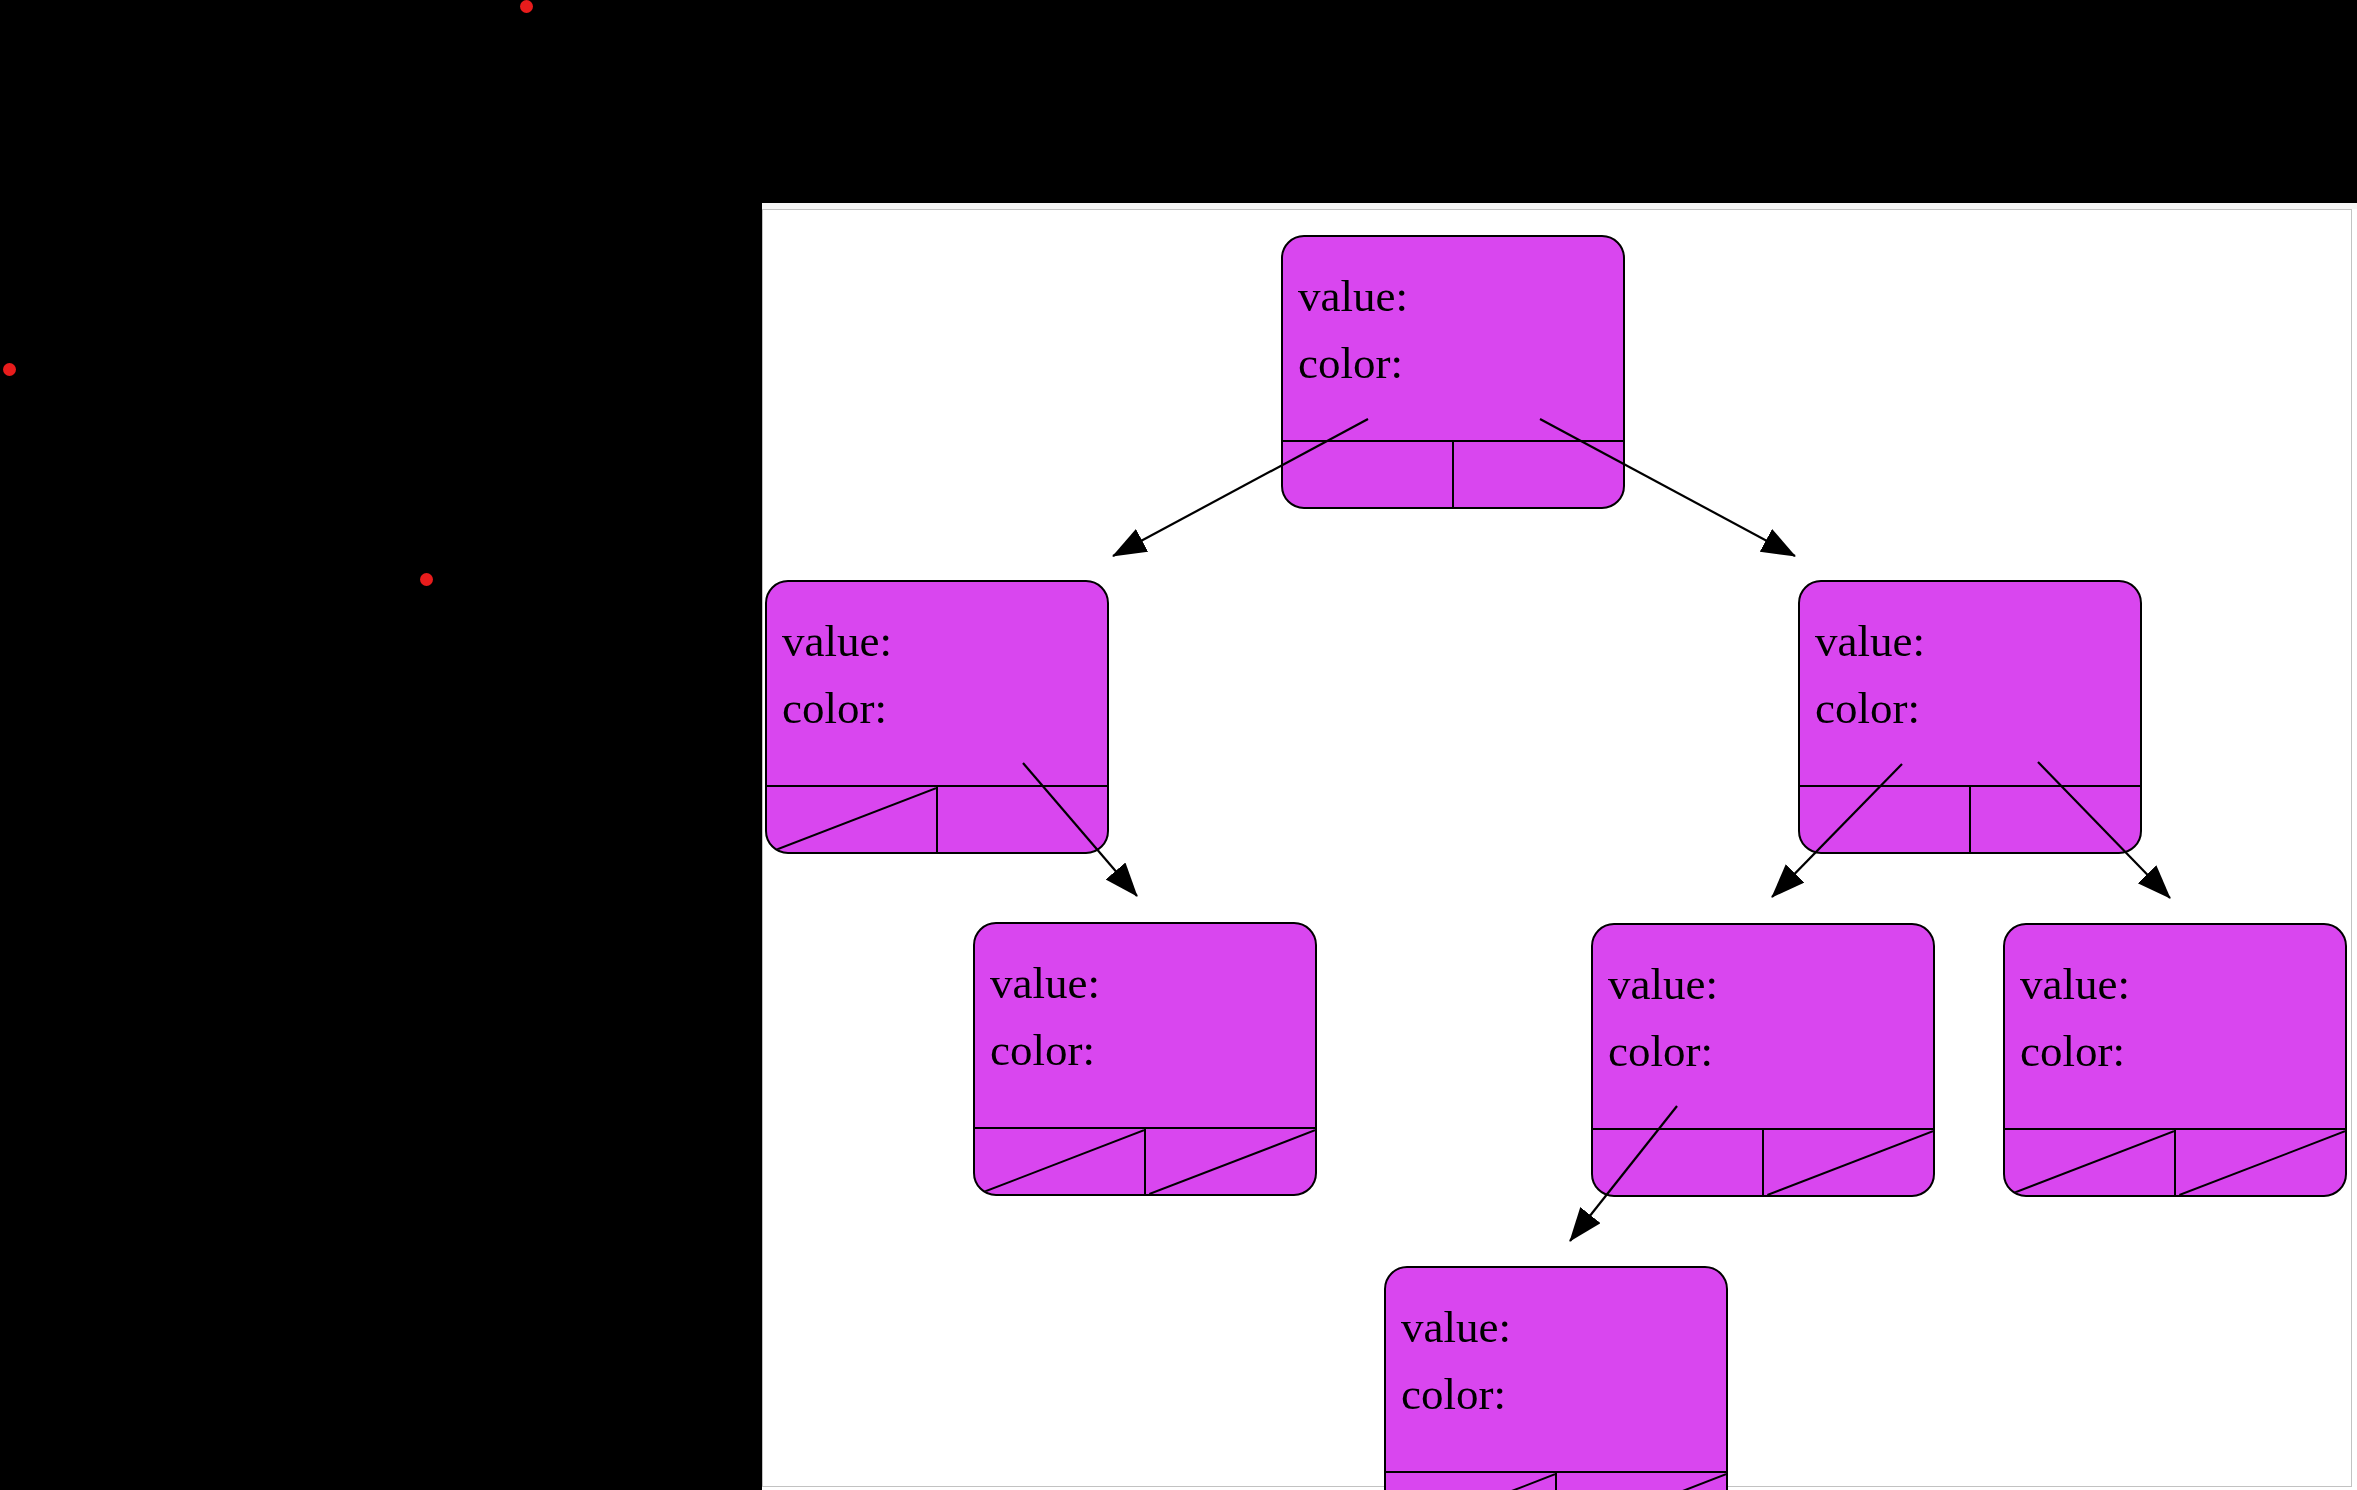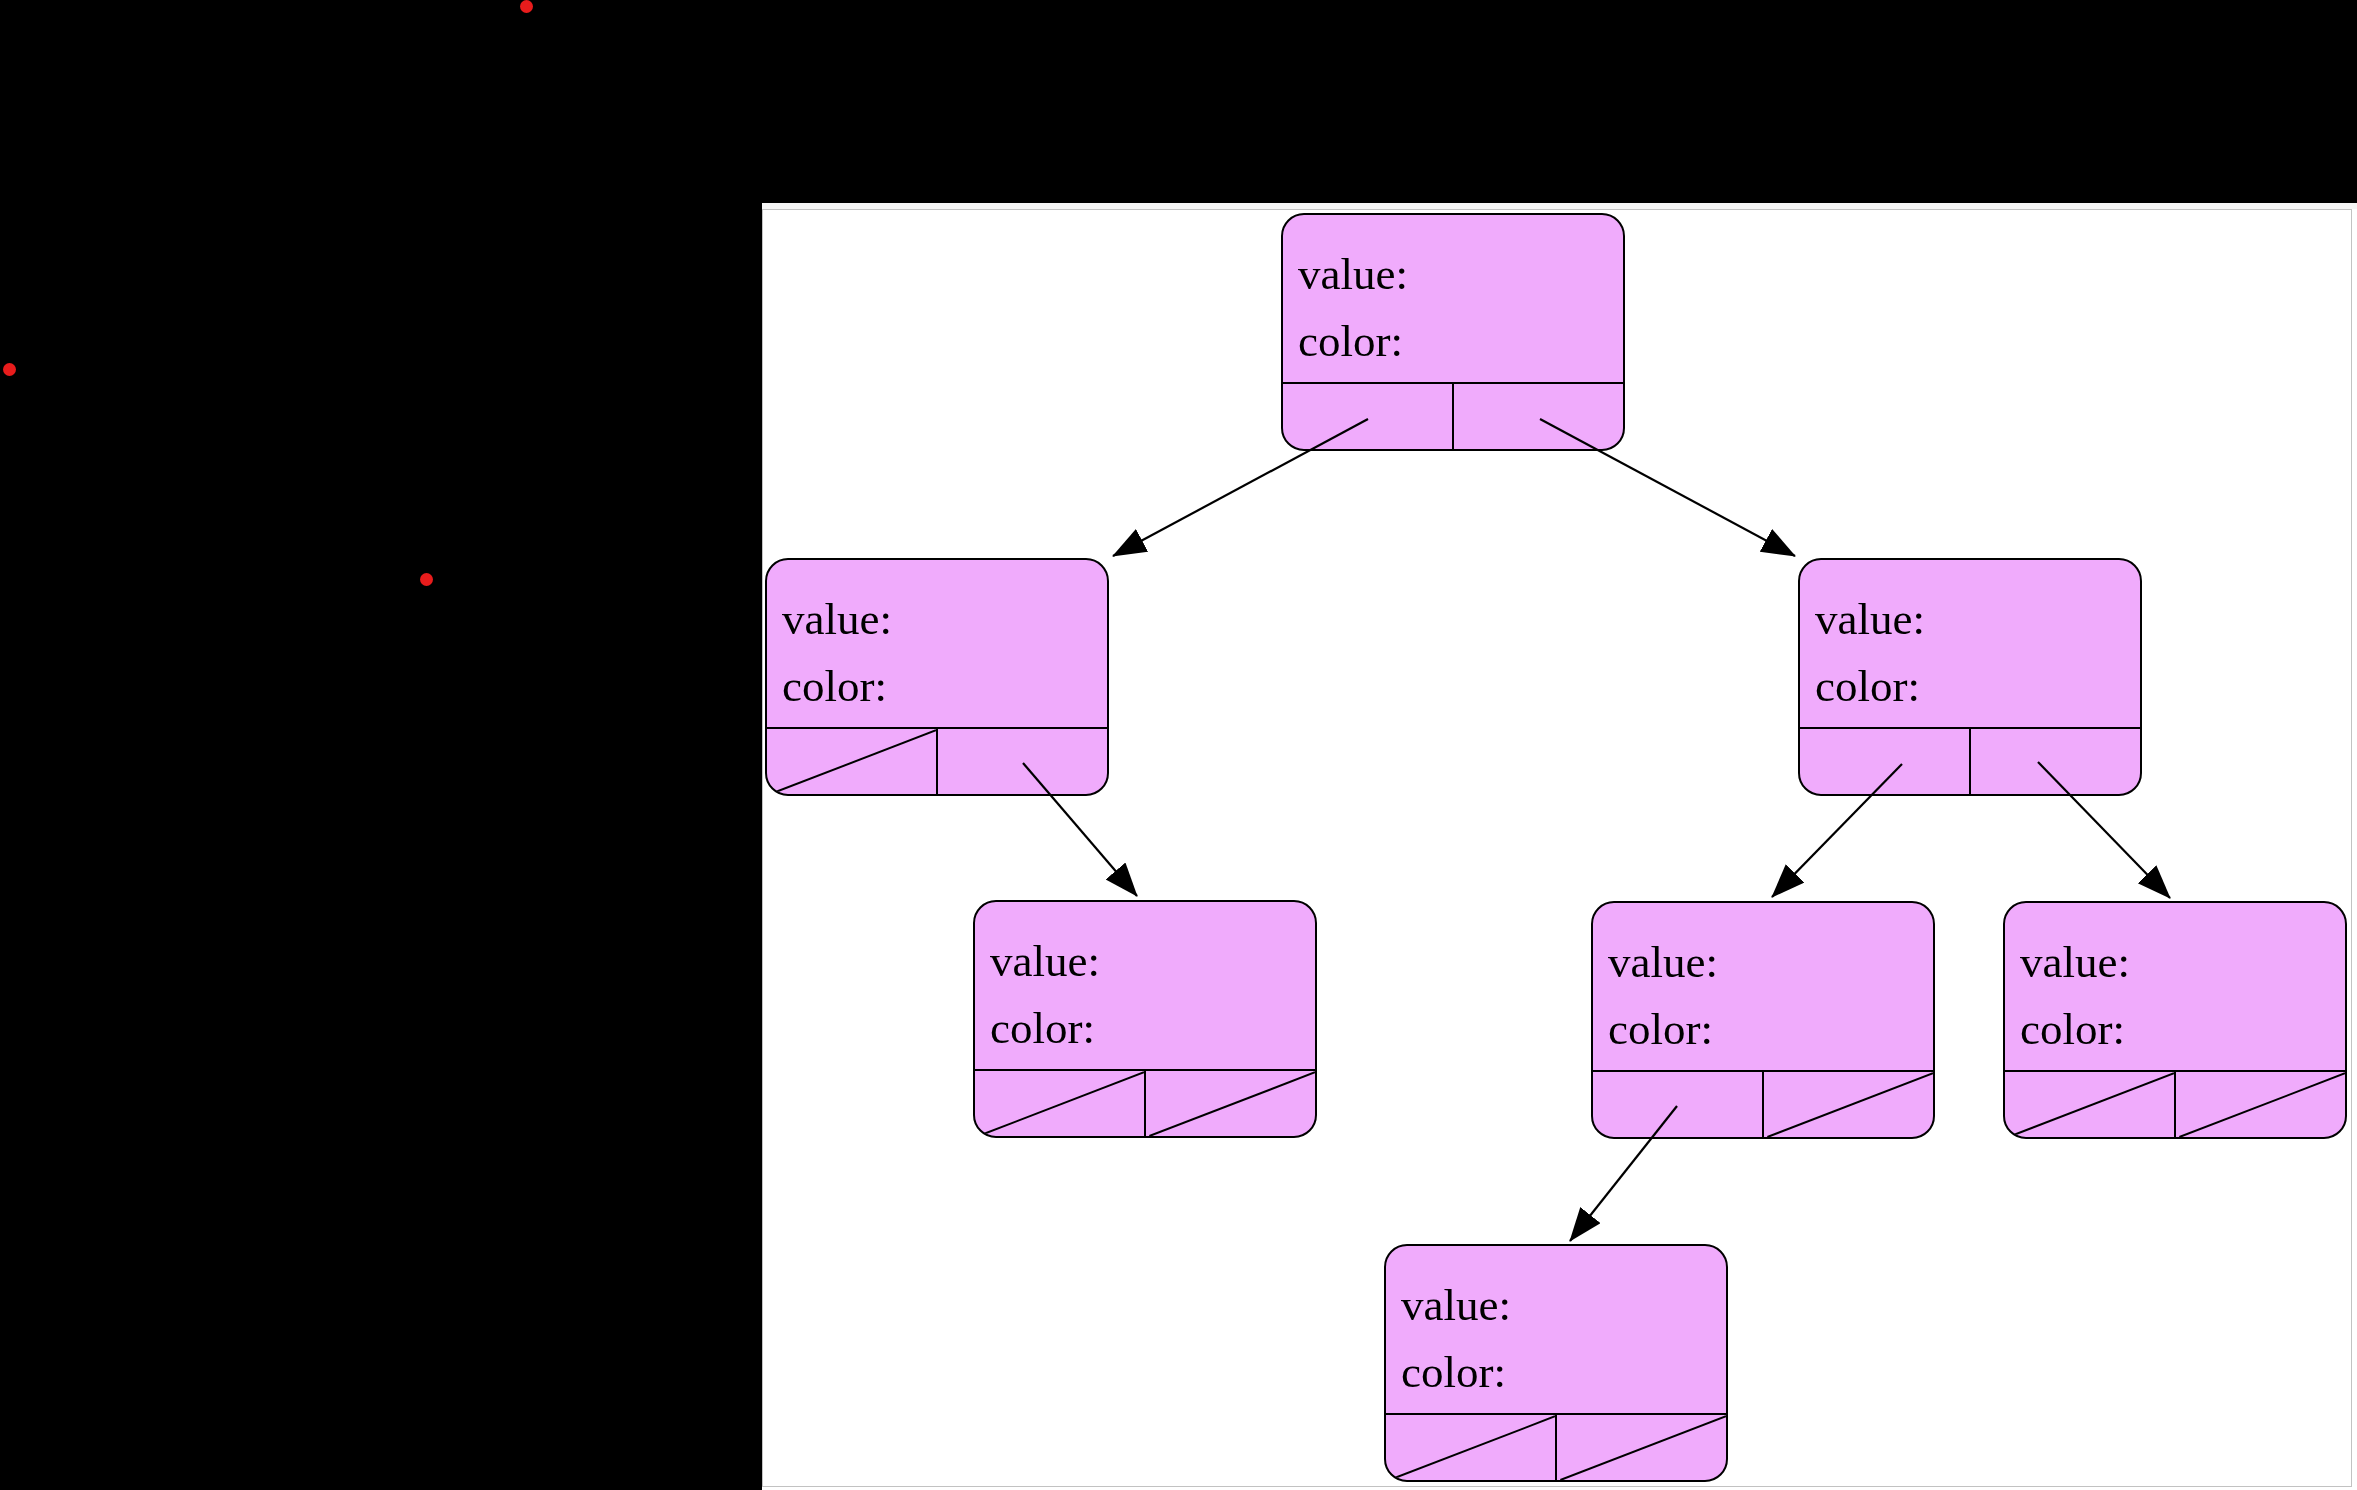--- a/index.html
+++ b/index.html
@@ -31,27 +31,28 @@
     position: absolute; border-radius: 50%;
     width: 13px; height: 13px;
   }
   .dot1 { left: 520px; top: 0px; }
   .dot2 { left: 3px;   top: 363px; }
   .dot3 { left: 420px; top: 573px; }
 
   
   .node {
     position: absolute;
-    width: 344px; height: 238px;
+    width: 344px; height: 274px;
     box-sizing: border-box;
     border: 2px solid #000;
     border-radius: 23px;
-    background: #f0abfc;
+    background: #d946ef;
     overflow: hidden;
     z-index: 2;
+    margin-top: 22px;
   }
   .n-root  { left: 1281px; top: 213px; }
   .n-lc    { left: 765px;  top: 558px; }
   .n-rc    { left: 1798px; top: 558px; }
   .n-lgc   { left: 973px;  top: 900px; }
   .n-mgc   { left: 1591px; top: 901px; }
   .n-rgc   { left: 2003px; top: 901px; }
   .n-ggc   { left: 1384px; top: 1244px; }
 
   .node-text {

